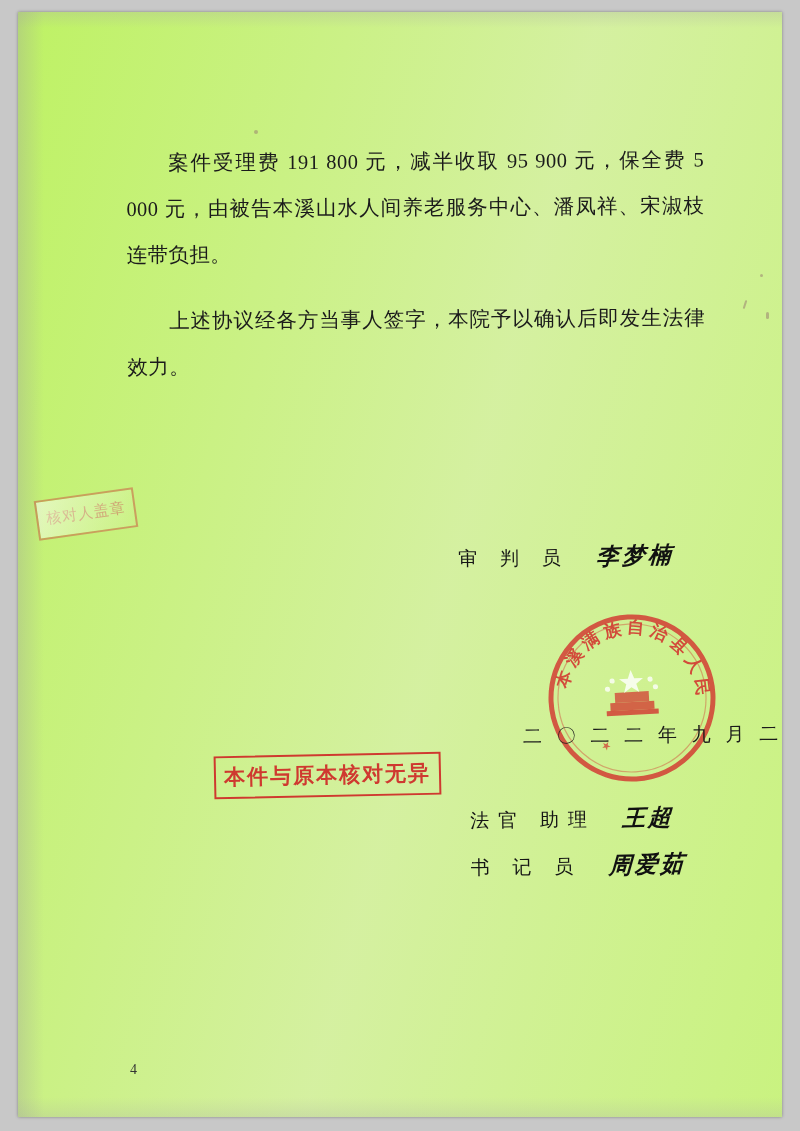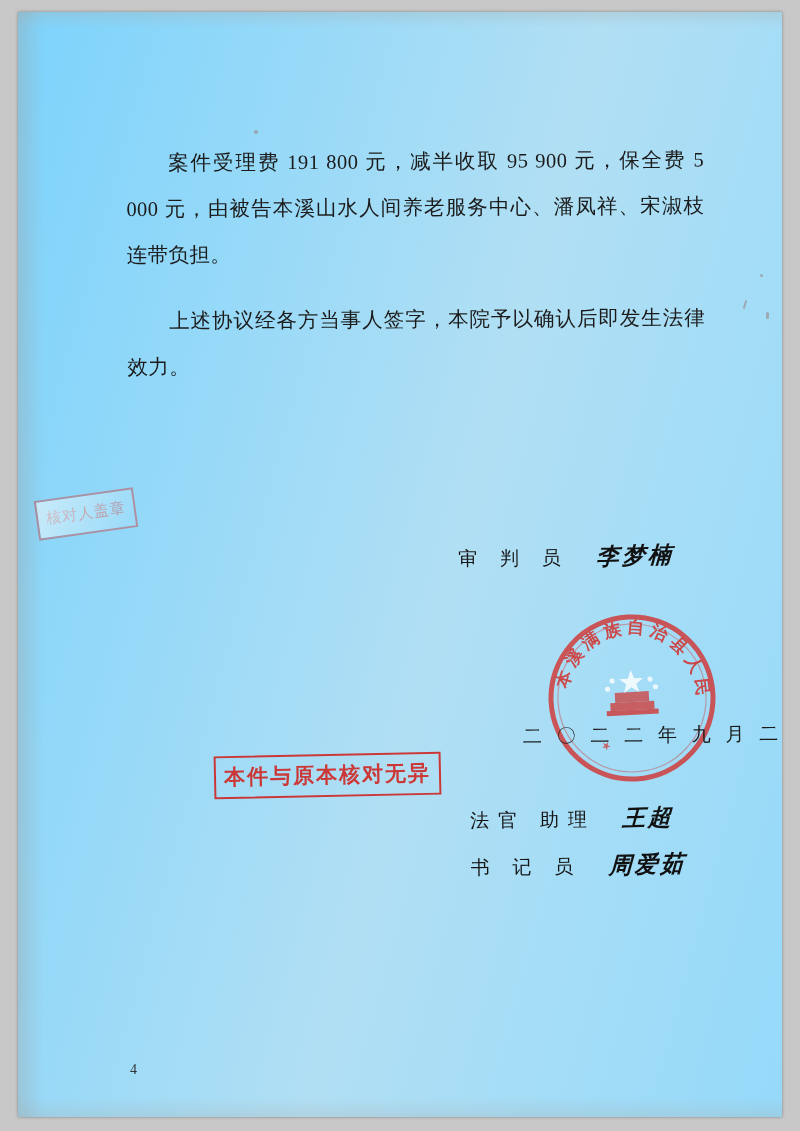--- a/index.html
+++ b/index.html
@@ -12,21 +12,21 @@
     height: 1131px;
     overflow: hidden;
     font-family: "Liberation Serif", serif;
   }
   .page {
     position: absolute;
     left: 18px;
     top: 12px;
     width: 764px;
     height: 1105px;
-    background: #7dd3fc;
+    background: #bef264;
     box-shadow: 0 0 3px rgba(0,0,0,0.35);
     overflow: hidden;
   }
   
   .paper-tint {
     position: absolute;
     inset: 0;
     background:
       linear-gradient(105deg, rgba(250,250,248,0) 0%, rgba(240,238,234,0.45) 55%, rgba(246,244,240,0.2) 100%);
     pointer-events: none;

